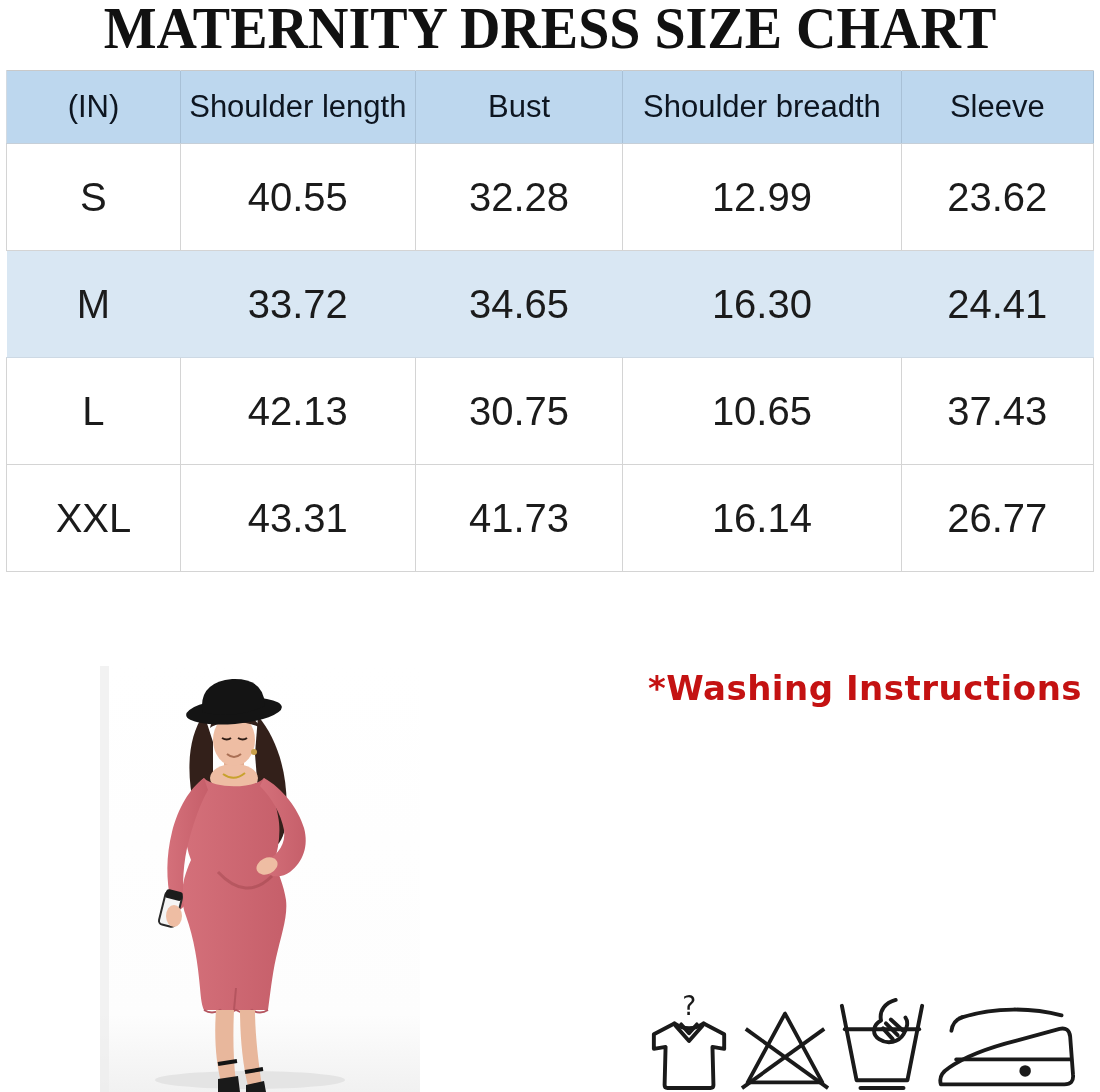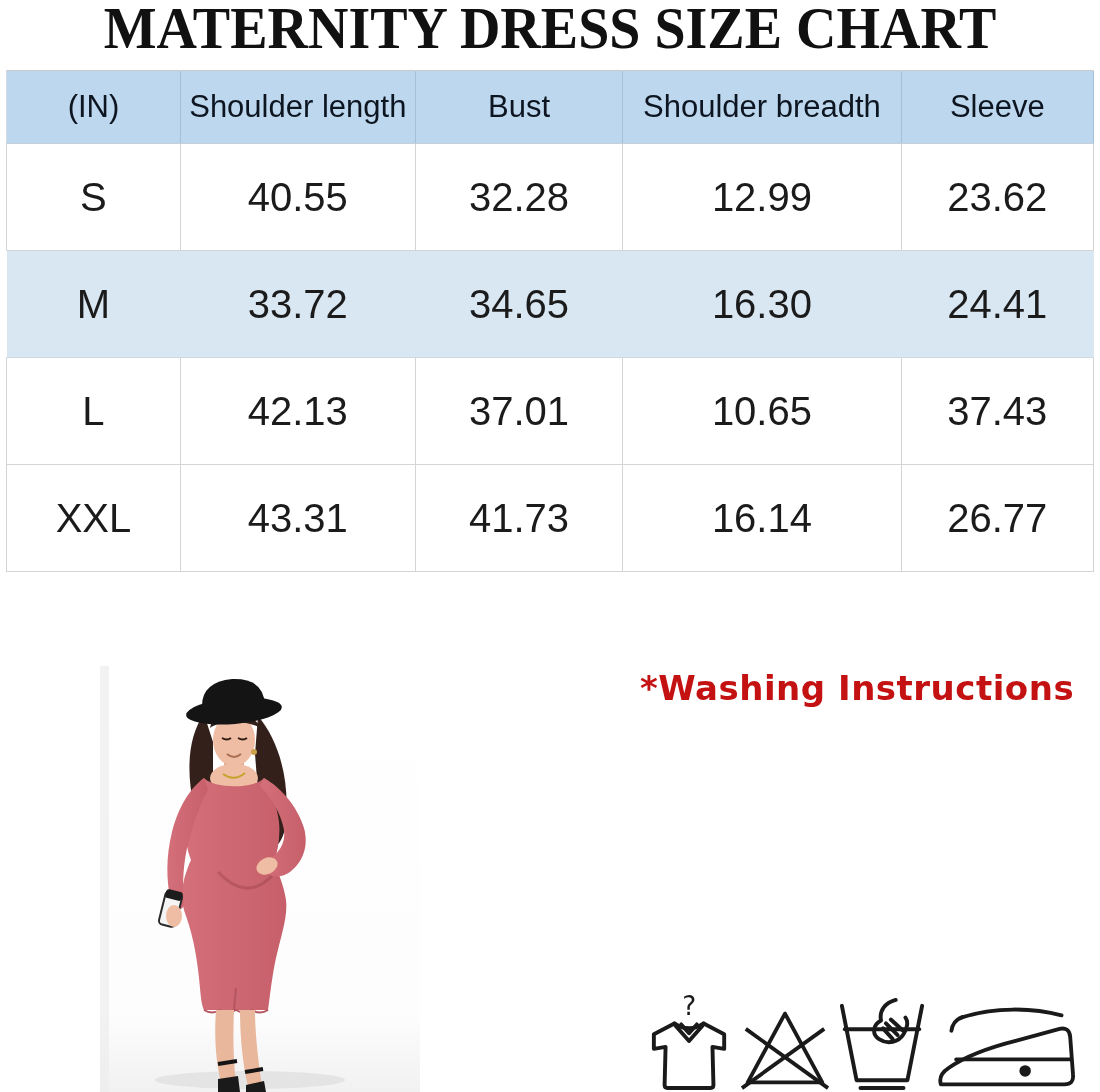--- a/index.html
+++ b/index.html
@@ -34,21 +34,21 @@
   }
   table.size-chart tr.alt td{
     background:#d9e7f3;
     border-left-color:transparent;border-right-color:transparent;
     border-top-color:#cdd9e4;border-bottom-color:#cdd9e4;
   }
   
   .photo{position:absolute;left:100px;top:666px;width:320px;height:426px;}
   .photo svg{display:block;}
   
-  .wash{position:absolute;left:640px;top:668px;width:450px;}
+  .wash{position:absolute;left:640px;top:668px;width:450px;text-align:center;}
   .wash-heading{
     font-family:"DejaVu Sans",sans-serif;font-weight:bold;
     font-size:34px;color:#c41212;letter-spacing:0.5px;white-space:nowrap;
   }
   .wash-lines{margin-top:42px;}
   .care-line{
     height:59px;display:flex;align-items:center;padding-left:24px;
     font-family:"DejaVu Sans",sans-serif;font-size:29px;color:#141414;
     white-space:pre-wrap;
   }
@@ -92,21 +92,21 @@
         <tr class="alt">
           <td>M</td>
           <td>33.72</td>
           <td>34.65</td>
           <td>16.30</td>
           <td>24.41</td>
         </tr>
         <tr>
           <td>L</td>
           <td>42.13</td>
-          <td>37.01</td>
+          <td>30.75</td>
           <td>10.65</td>
           <td>37.43</td>
         </tr>
         <tr>
           <td>XXL</td>
           <td>43.31</td>
           <td>41.73</td>
           <td>16.14</td>
           <td>26.77</td>
         </tr>

